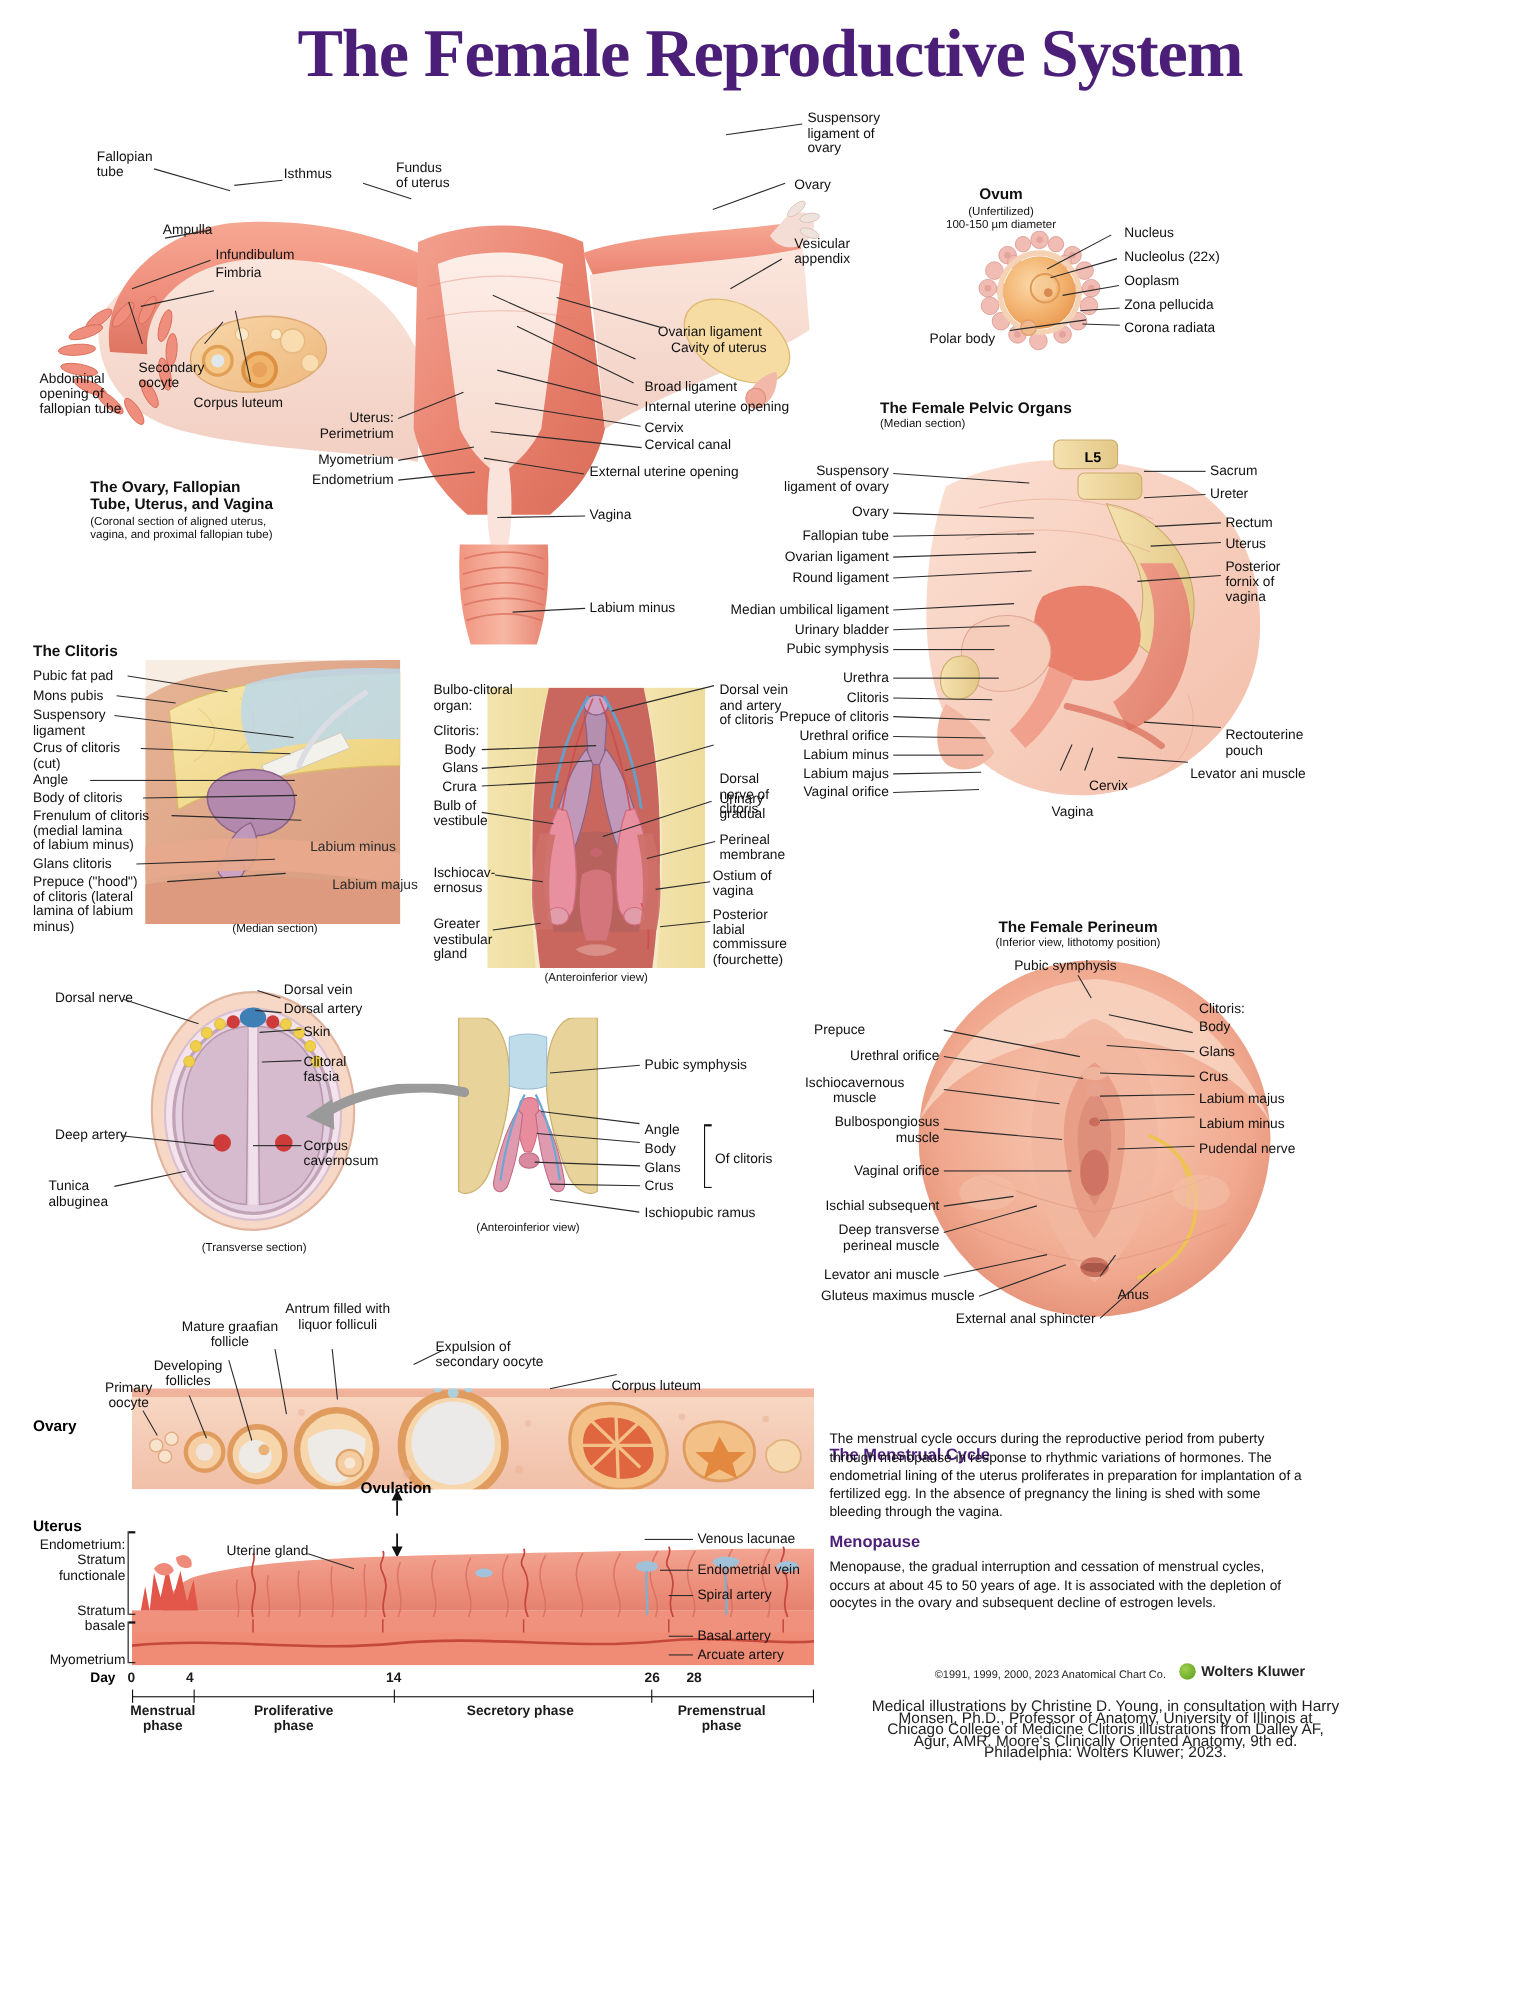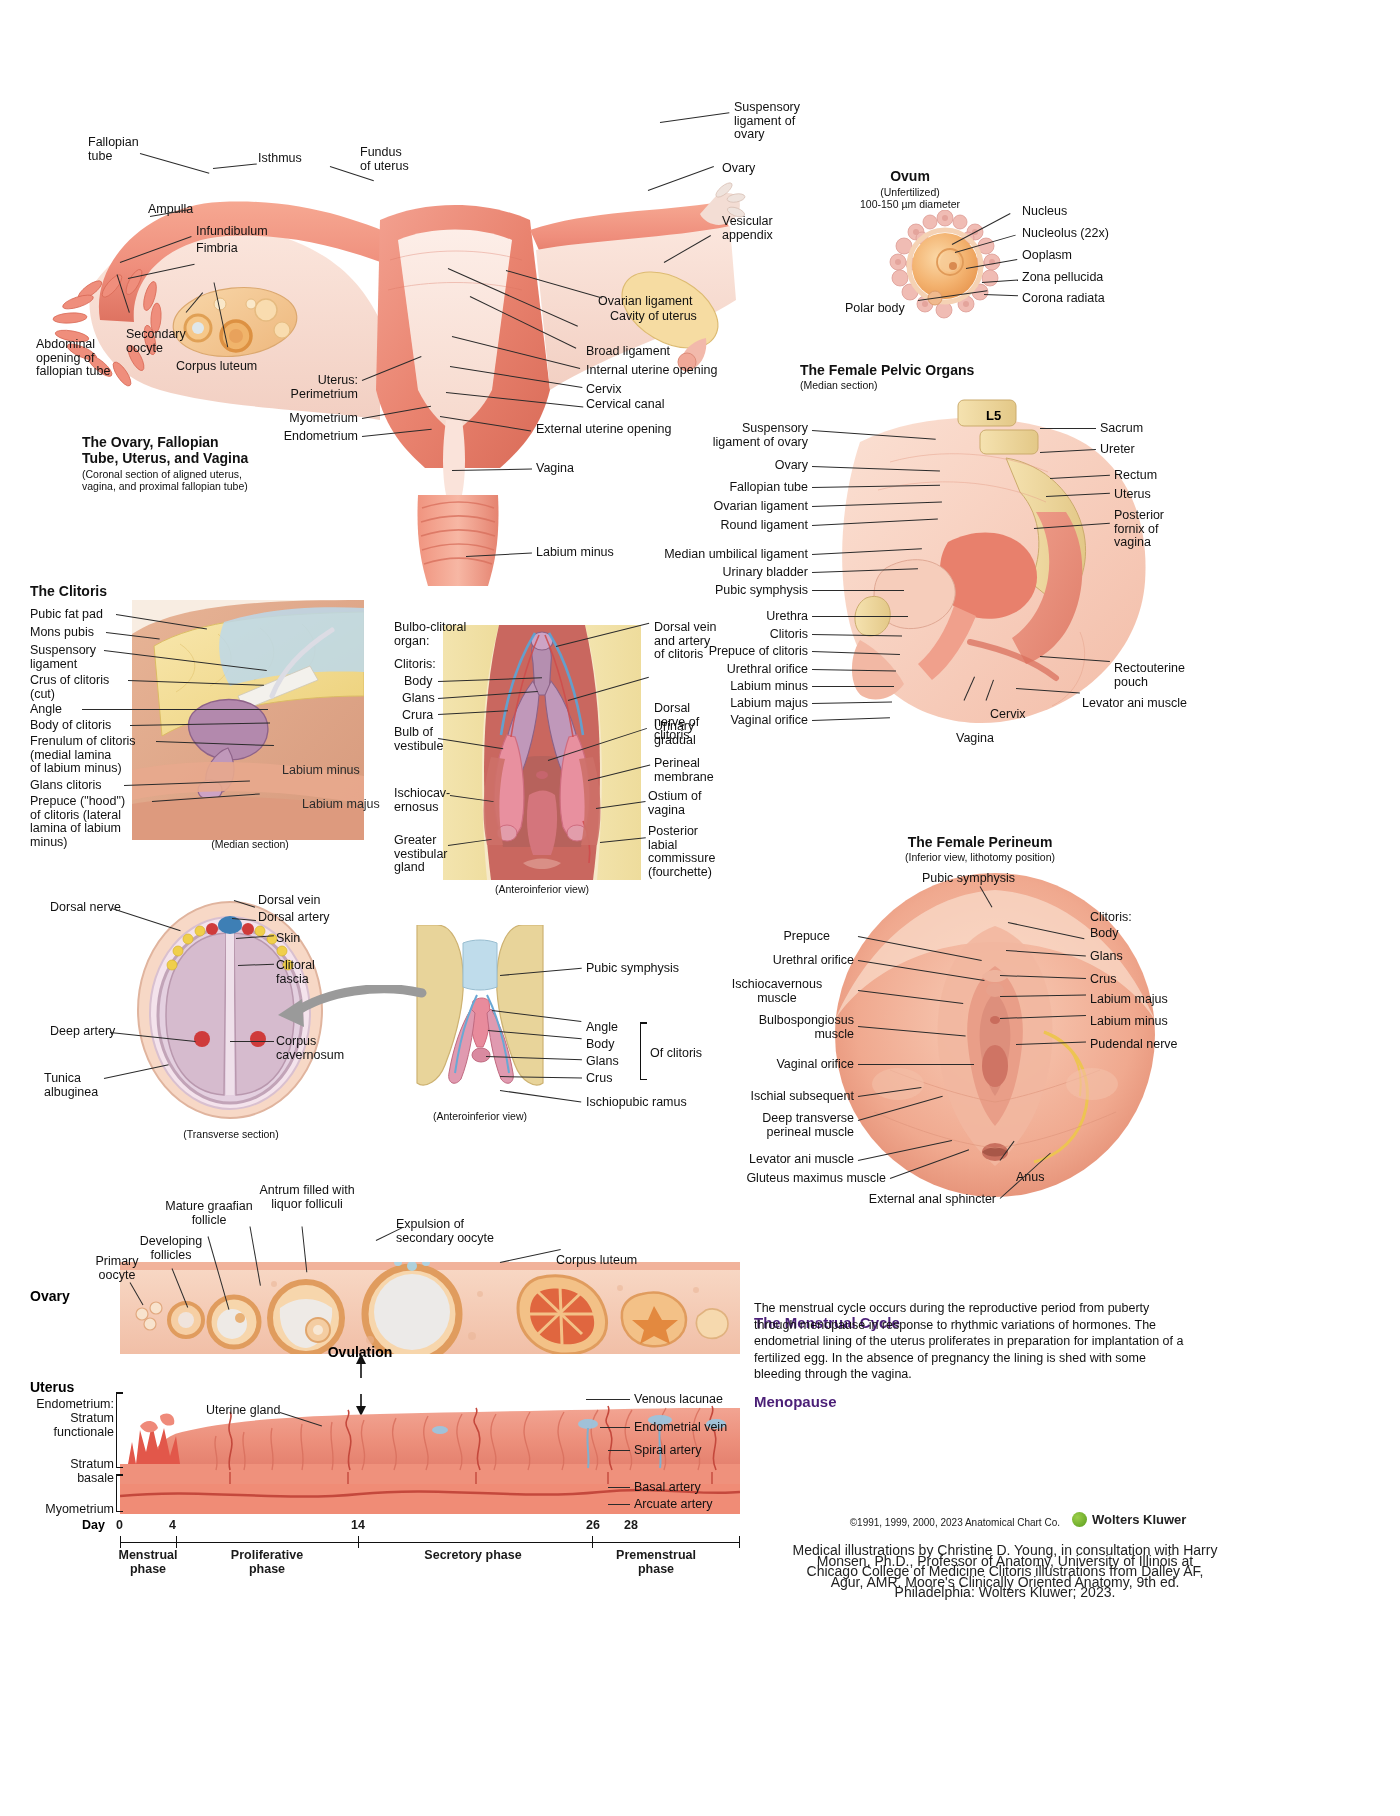--- a/index.html
+++ b/index.html
@@ -55,20 +55,21 @@
   .bracket:before, .bracket:after {
     content:""; position:absolute; left:0; width:6px; height:1.5px; background:#111;
   }
   .bracket:before { top:0; } .bracket:after { bottom:0; }
 </style>
 </head>
 <body>
 
 <div class="poster">
 
+  <div class="title">The Female Reproductive System</div>
 
   <div class="art" style="left:30px; top:90px; width:740px; height:500px;">
     <svg width="740" height="500" viewBox="0 0 740 500">
       <defs>
         <linearGradient id="gTube" x1="0" y1="0" x2="0" y2="1">
           <stop offset="0%" stop-color="#f6a892"></stop>
             <stop offset="55%" stop-color="#ef8e7c"></stop>
             <stop offset="100%" stop-color="#de7361"></stop>
         </linearGradient>
         <linearGradient id="gUt" x1="0" y1="0" x2="1" y2="1">
@@ -720,21 +721,21 @@
         <path d="M44 242 C90 262 130 274 165 278"></path>
         <path d="M286 242 C240 262 200 274 165 278"></path>
       </g>
 
       <ellipse cx="68" cy="214" rx="26" ry="16" fill="#f3c0a8" opacity="0.6"></ellipse>
       <ellipse cx="262" cy="214" rx="26" ry="16" fill="#f3c0a8" opacity="0.6"></ellipse>
     </svg>
   </div>
 
   <div class="lab" style="left:922px; top:872px;">Pubic symphysis</div>
-  <div class="lab r" style="left:716px; top:930px; width:114px; text-align:right;">Prepuce</div>
+  <div class="lab r" style="left:740px; top:930px; width:114px; text-align:left;">Prepuce</div>
   <div class="lab r" style="left:720px; top:954px; width:134px; text-align:right;">Urethral orifice</div>
   <div class="lab r" style="left:700px; top:978px; width:154px; text-align:center;">Ischiocavernous
 muscle</div>
   <div class="lab r" style="left:700px; top:1014px; width:154px; text-align:right;">Bulbospongiosus
 muscle</div>
   <div class="lab r" style="left:720px; top:1058px; width:134px; text-align:right;">Vaginal orifice</div>
   <div class="lab r" style="left:700px; top:1090px; width:154px; text-align:right;">Ischial subsequent</div>
   <div class="lab r" style="left:700px; top:1112px; width:154px; text-align:right;">Deep transverse
 perineal muscle</div>
   <div class="lab r" style="left:720px; top:1153px; width:134px; text-align:right;">Levator ani muscle</div>
@@ -986,20 +987,21 @@
 phase</div>
   <div class="phase" style="left:420px; top:1548px; width:106px;">Secretory
 phase</div>
   <div class="phase" style="left:600px; top:1548px; width:112px;">Premenstrual
 phase</div>
 
   <div class="blk-h" style="left:754px; top:1278px;margin-top:36px;">The Menstrual Cycle</div>
   <div class="blk-p" style="left:754px; top:1300px;">The menstrual cycle occurs during the reproductive period from puberty through menopause in response to rhythmic variations of hormones. The endometrial lining of the uterus proliferates in preparation for implantation of a fertilized egg. In the absence of pregnancy the lining is shed with some bleeding through the vagina.</div>
 
   <div class="blk-h" style="left:754px; top:1393px;">Menopause</div>
+  <div class="blk-p" style="left:754px; top:1416px;">Menopause, the gradual interruption and cessation of menstrual cycles, occurs at about 45 to 50 years of age. It is associated with the depletion of oocytes in the ovary and subsequent decline of estrogen levels.</div>
 
   <div class="credit" style="left:810px; top:1517px; width:250px;">©1991, 1999, 2000, 2023 Anatomical Chart Co.</div>
   <div class="wk" style="left:1072px; top:1512px;">
     <span class="wk-dot"></span>
     <span>Wolters Kluwer</span>
   </div>
   <div class="credit2" style="left:790px; top:1545px;">Medical illustrations by Christine D. Young, in consultation with Harry Monsen, Ph.D., Professor of Anatomy, University of Illinois at Chicago College of Medicine  Clitoris illustrations from Dalley AF, Agur, AMR. Moore's Clinically Oriented Anatomy, 9th ed. Philadelphia: Wolters Kluwer; 2023.</div>
 
 </div>
 

